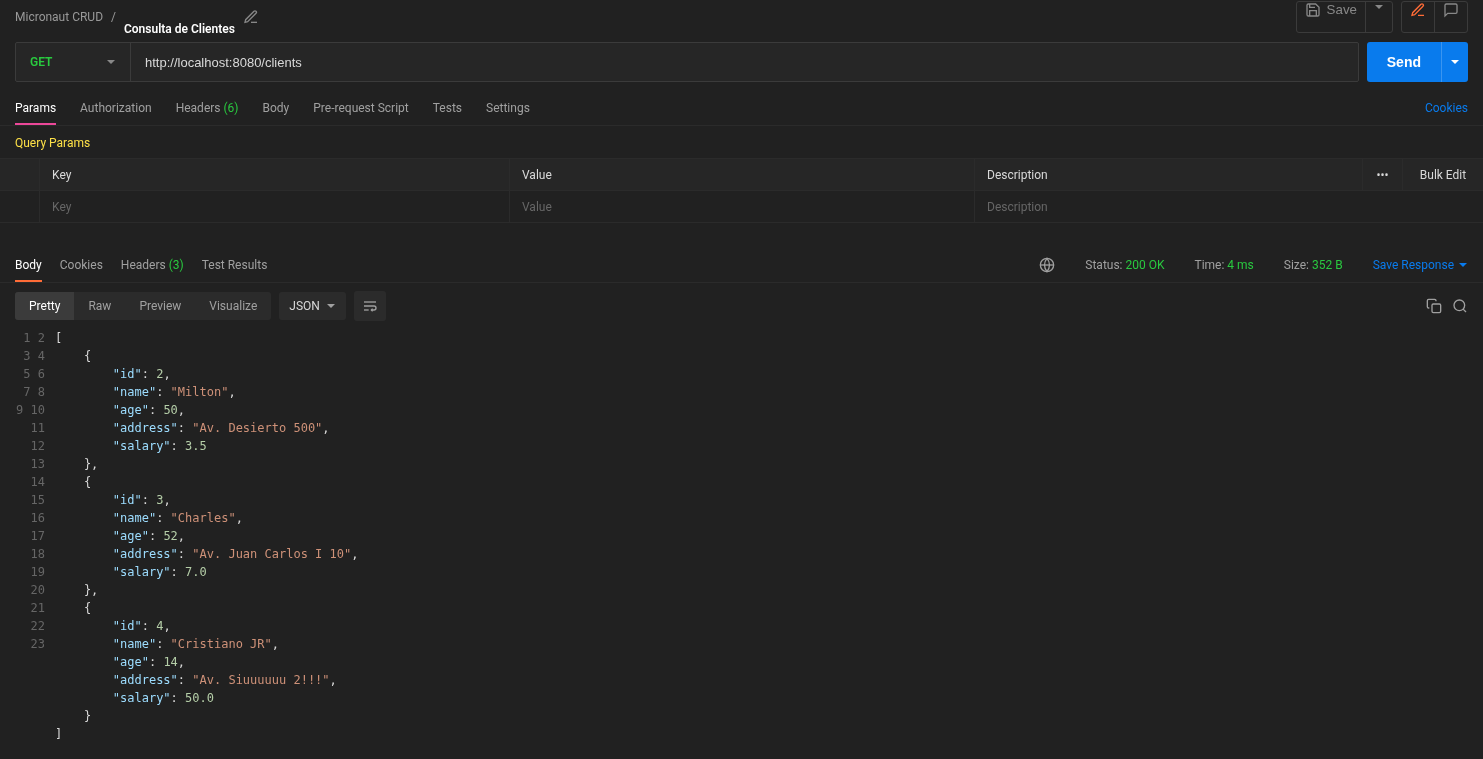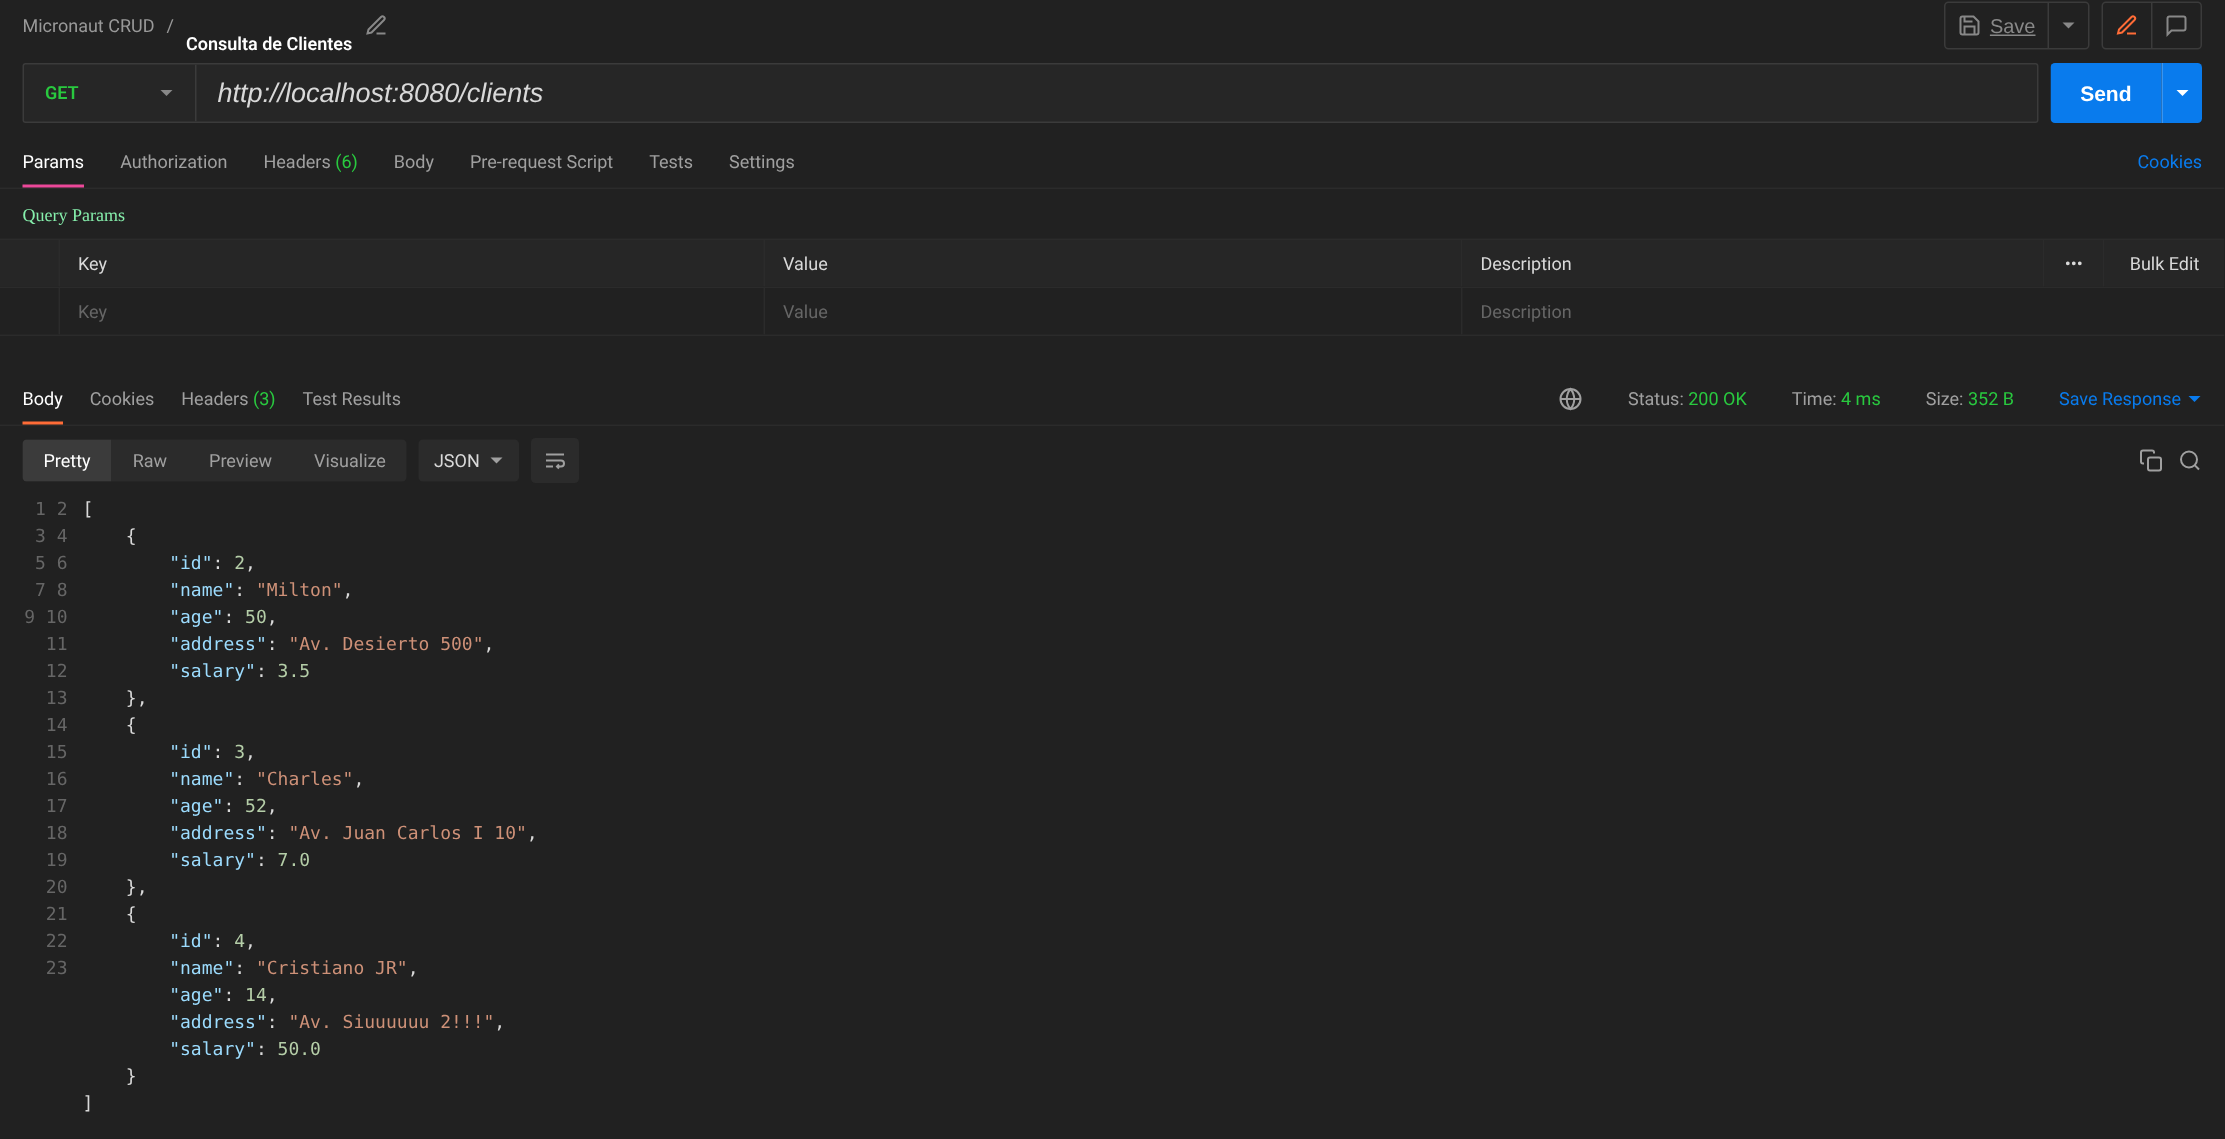--- a/index.html
+++ b/index.html
@@ -16,21 +16,21 @@
     display: flex;
     align-items: center;
     height: 34px;
     padding: 0 15px;
     gap: 8px;
   }
   .breadcrumb { flex: 1; display: flex; align-items: center; gap: 8px; color: #999; }
   .breadcrumb .current { color: #fff; font-weight: 600; margin-top: 24px; }
   .top-actions { display: flex; gap: 8px; align-items: center; }
   .btn-pair { display: flex; border: 1px solid #3b3b3b; border-radius: 3px; overflow: hidden; }
-  .btn-pair > * { border: none; border-right: 1px solid #3b3b3b; background: transparent; height: 30px; padding: 0 8px; display: flex; align-items: center; cursor: pointer; color: #888; text-decoration: underline;}
+  .btn-pair > * { border: none; border-right: 1px solid #3b3b3b; background: transparent; height: 30px; padding: 0 8px; display: flex; align-items: flex-start; cursor: pointer; color: #888;}
   .btn-pair > *:last-child { border-right: none; }
   .url-row {
     display: flex;
     padding: 8px 15px;
     gap: 8px;
     align-items: stretch;
     height: 56px;
   }
   .url-group {
     flex: 1;
@@ -50,23 +50,22 @@
     color: #29c93f;
     font-weight: 600;
     cursor: pointer;
   }
   .url-input {
     flex: 1;
     background: transparent;
     border: none;
     color: #d9d9d9;
     padding: 0 14px;
-    font-size: 18px;
+    font-size: 13px;
     outline: none;
-    font-style: italic;
   }
   .send-pair { display: flex; border-radius: 3px; overflow: hidden; }
   .send-btn {
     background: #097bed;
     color: #fff;
     border: none;
     padding: 0 20px;
     font-weight: 600;
     font-size: 14px;
     cursor: pointer;
@@ -87,21 +86,21 @@
     gap: 24px;
     align-items: center;
     border-bottom: 1px solid #2b2b2b;
     height: 36px;
   }
   .req-tabs .tab { color: #a0a0a0; cursor: pointer; padding: 9px 0; }
   .req-tabs .tab.active { color: #fff; border-bottom: 2px solid #ec4899; margin-bottom: -1px; padding-bottom: 8px; }
   .req-tabs .spacer { flex: 1; }
   .req-tabs .cookies-link { color: #097bed; cursor: pointer; }
   .green { color: #29c93f; }
-  .section-label { color: #86efac; padding: 10px 15px 8px; font-size: 12px; font-family: Liberation Serif, serif; }
+  .section-label { color: #fde047; padding: 10px 15px 8px; font-size: 12px; }
   .param-table { border-top: 1px solid #2b2b2b; }
   .param-table .row { display: flex; border-bottom: 1px solid #2b2b2b; height: 32px; }
   .param-table .cell { border-right: 1px solid #2b2b2b; padding: 0 12px; display: flex; align-items: center; color: #a0a0a0; }
   .param-table .cell.check { width: 40px; justify-content: center; padding: 0; }
   .param-table .cell.key { width: 470px; }
   .param-table .cell.value { width: 465px; }
   .param-table .cell.desc { flex: 1; }
   .param-table .cell.more { width: 40px; justify-content: center; padding: 0; cursor: pointer; }
   .param-table .cell.bulk { width: 80px; color: #d9d9d9; cursor: pointer; justify-content: center; border-right: none;}
   .param-table .row.header .cell { color: #d9d9d9; background: #262626; }

